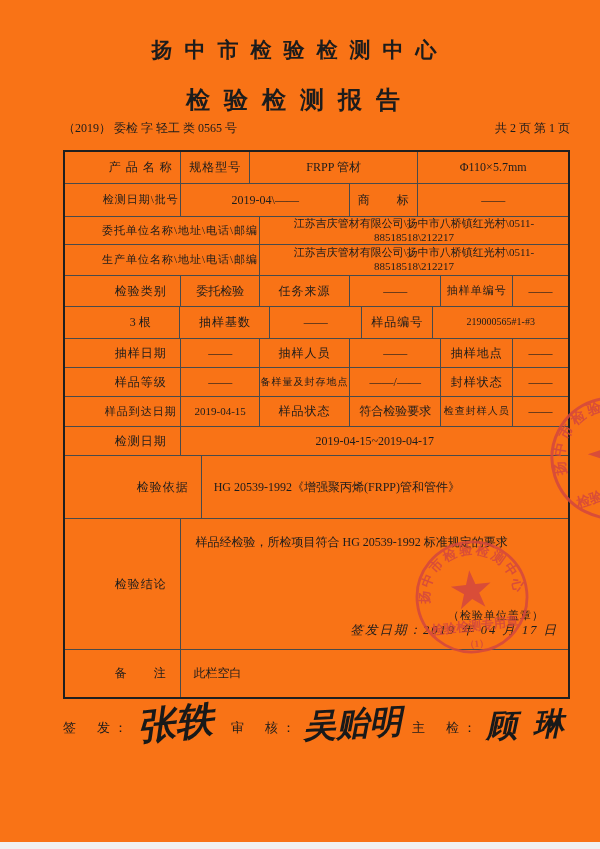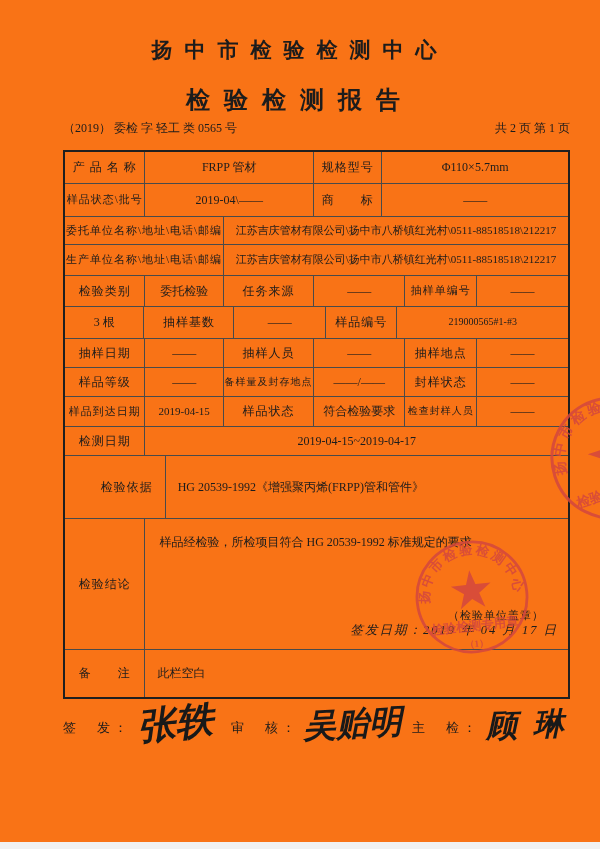--- a/index.html
+++ b/index.html
@@ -12,21 +12,21 @@
        font-size:24px;font-weight:bold;letter-spacing:14px;}
   .codeline{position:absolute;top:120px;left:63px;width:507px;display:flex;
        justify-content:space-between;font-size:12px;}
   
   .tbl{position:absolute;top:150px;left:63px;width:507px;border:2px solid #1f1f1f;
        box-sizing:border-box;font-size:12px;}
   .tr{display:flex;border-top:1px solid #4a4a4a;}
   .tr:first-child{border-top:none;}
   .td{border-left:1px solid #4a4a4a;box-sizing:border-box;display:flex;
       align-items:center;justify-content:center;text-align:center;overflow:hidden;line-height:1.25;}
-  .td:first-child{border-left:none;}
+  .td:first-child{border-left:none;margin-left:36px;}
   .lbl{letter-spacing:1px;}
   .left{justify-content:flex-start;text-align:left;padding-left:12px;}
   .w1{width:15.8%;} .w2{width:15.6%;} .w3{width:17.9%;} .w4{width:18.2%;} .w5{width:14.2%;}
   .wx{flex:1;}
   .w23{width:33.5%;} .w4a{width:13.6%;}
   .wL{width:31.4%;}
   .h31{height:31px;} .h32{height:32px;} .h27{height:27px;} .h30{height:30px;}
   .h28{height:28px;} .h29{height:29px;} .h62{height:62px;padding-left:24px;} .h130{height:130px;} .h47{height:47px;}
   .fs11{font-size:11px;} .fs10{font-size:10px;}
   .concl{position:relative;display:block;padding:16px 10px 0 14px;text-align:left;}
@@ -55,26 +55,26 @@
   <div class="org">扬中市检验检测中心</div>
   <div class="title">检验检测报告</div>
   <div class="codeline">
     <span>（2019） 委检 字 轻工 类 0565 号</span>
     <span>共 2 页 第 1 页</span>
   </div>
 
   <div class="tbl">
     <div class="tr h31">
       <div class="td lbl w1">产 品 名 称</div>
+      <div class="td lbl w4a">规格型号</div>
       <div class="td w23">FRPP 管材</div>
-      <div class="td lbl w4a">规格型号</div>
       <div class="td wx">Φ110×5.7mm</div>
     </div>
     <div class="tr h32">
-      <div class="td lbl w1 fs11">样品状态\批号</div>
+      <div class="td lbl w1 fs11">检测日期\批号</div>
       <div class="td w23">2019-04\——</div>
       <div class="td lbl w4a">商　　标</div>
       <div class="td wx">——</div>
     </div>
     <div class="tr h27">
       <div class="td lbl wL fs11">委托单位名称\地址\电话\邮编</div>
       <div class="td wx fs11">江苏吉庆管材有限公司\扬中市八桥镇红光村\0511-88518518\212217</div>
     </div>
     <div class="tr h30">
       <div class="td lbl wL fs11">生产单位名称\地址\电话\邮编</div>

